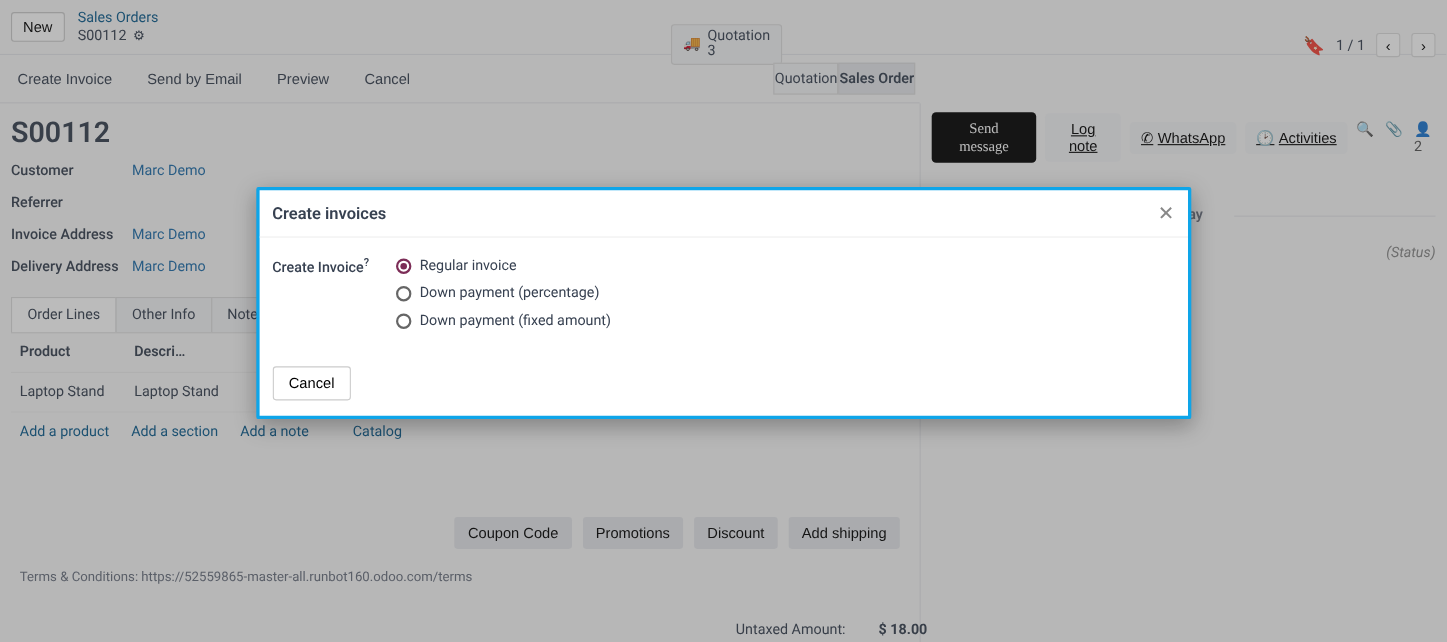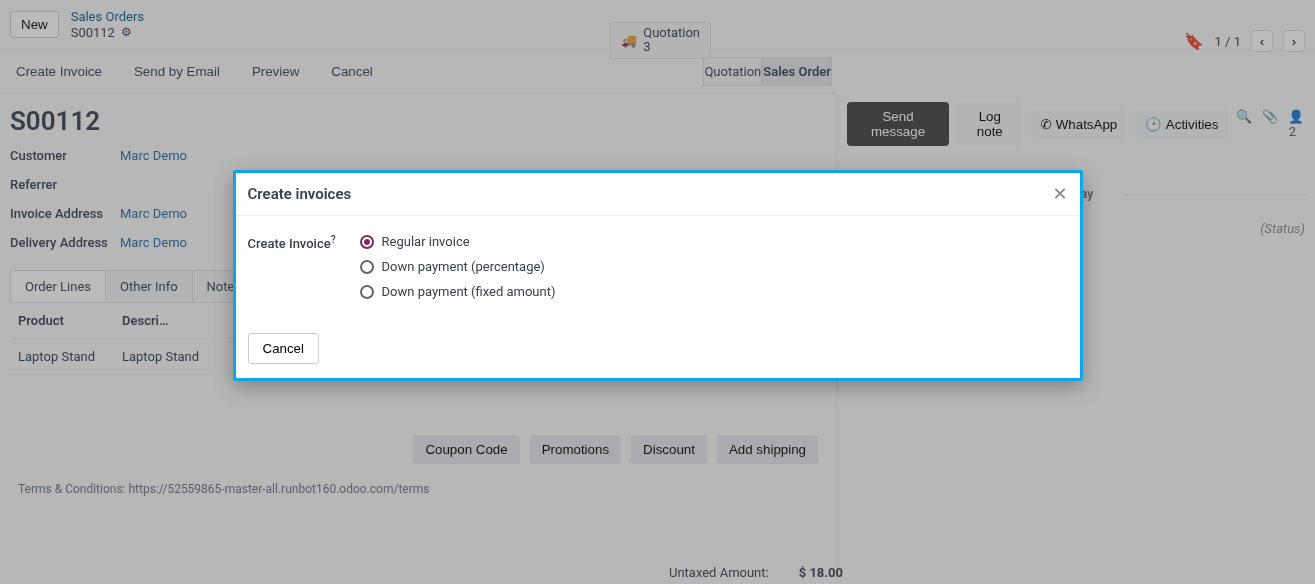--- a/index.html
+++ b/index.html
@@ -31,22 +31,22 @@
 .tab { padding: 8px 14px; border: 1px solid #ddd; border-bottom: none; background: #f3f4f6; margin-right: -1px; }
 .tab.active { background: #fff; text-align: right; }
 .table-head { display: flex; padding: 10px 8px; border-bottom: 1px solid #eee; font-weight: 600; gap: 24px; }
 .table-row { display: flex; padding: 10px 8px; gap: 24px; border-bottom: 1px solid #f1f1f1; }
 .adders { display: flex; gap: 20px; padding: 10px 8px; color: #0b5c8e; }
 .totals-bar { display: flex; gap: 10px; justify-content: flex-end; padding: 10px 8px; margin-top: 50px; }
 .chip-btn { background: #e5e7eb; border: none; padding: 7px 12px; border-radius: 3px; }
 .terms { padding: 8px; color: #6b7280; font-size: 12px; }
 .untaxed { position: absolute; right: 472px; bottom: 4px; display: flex; gap: 30px; }
 .chat-actions { display: flex; gap: 8px; align-items: center; }
-.send-msg { background: #404040; color: #fff; border: none; padding: 7px 12px; border-radius: 4px; }
-.grey-btn { background: #f3f4f6; border: none; padding: 7px 10px; border-radius: 4px; display: flex; align-items: center; gap: 4px; }
+.send-msg { background: #000000; color: #fff; border: none; padding: 7px 12px; border-radius: 4px; font-family: Liberation Serif, serif; }
+.grey-btn { background: #f3f4f6; border: none; padding: 7px 10px; border-radius: 4px; display: flex; align-items: center; gap: 4px; text-decoration: underline; }
 .chat-icons { margin-left: auto; display: flex; gap: 10px; color: #555; }
 .timeline { margin-top: 40px; text-align: center; color: #6b7280; font-weight: 600; position: relative; }
 .timeline::before, .timeline::after { content: ""; position: absolute; top: 50%; width: 40%; height: 1px; background: #e5e7eb; }
 .timeline::before { left: 0; } .timeline::after { right: 0; }
 .status-note { text-align: right; color: #888; font-style: italic; margin-top: 20px; }
 
 .overlay { position: fixed; inset: 0; background: rgba(60,60,60,0.35); display: flex; align-items: flex-start; justify-content: center; padding-top: 170px; }
 .modal { background: #fff; border: 3px solid #0ea5e9; width: 850px; border-radius: 2px; box-shadow: 0 6px 20px rgba(0,0,0,0.3); }
 .modal-header { display: flex; align-items: center; padding: 10px 12px; border-bottom: 1px solid #eee; }
 .modal-title { font-size: 15px; font-weight: 600; color: #374151; }
@@ -118,20 +118,26 @@
       <div class="tab">Other Info</div>
       <div class="tab">Note</div>
     </div>
     <div class="table-head">
       <div style="width:80px">Product</div>
       <div style="width:80px">Descri…</div>
     </div>
     <div class="table-row">
       <div style="width:80px">Laptop Stand</div>
       <div style="width:80px">Laptop Stand</div>
+    </div>
+    <div class="adders">
+      <span>Add a product</span>
+      <span>Add a section</span>
+      <span>Add a note</span>
+      <span style="margin-left:20px">Catalog</span>
     </div>
     <div class="totals-bar">
       <button class="chip-btn">Coupon Code</button>
       <button class="chip-btn">Promotions</button>
       <button class="chip-btn">Discount</button>
       <button class="chip-btn">Add shipping</button>
     </div>
     <div class="terms">Terms &amp; Conditions: https://52559865-master-all.runbot160.odoo.com/terms</div>
     <div class="untaxed">
       <span>Untaxed Amount:</span>

